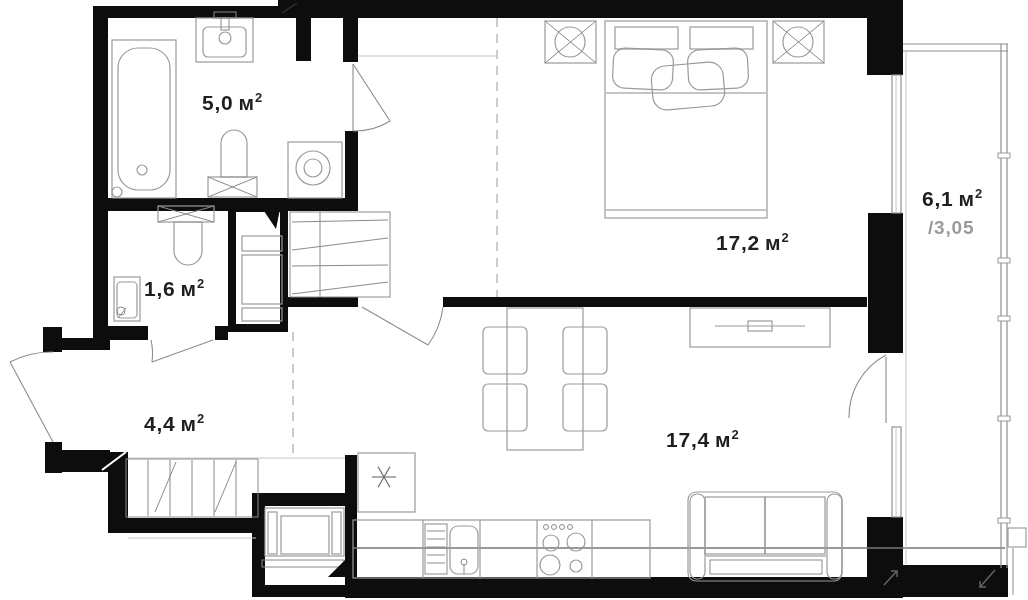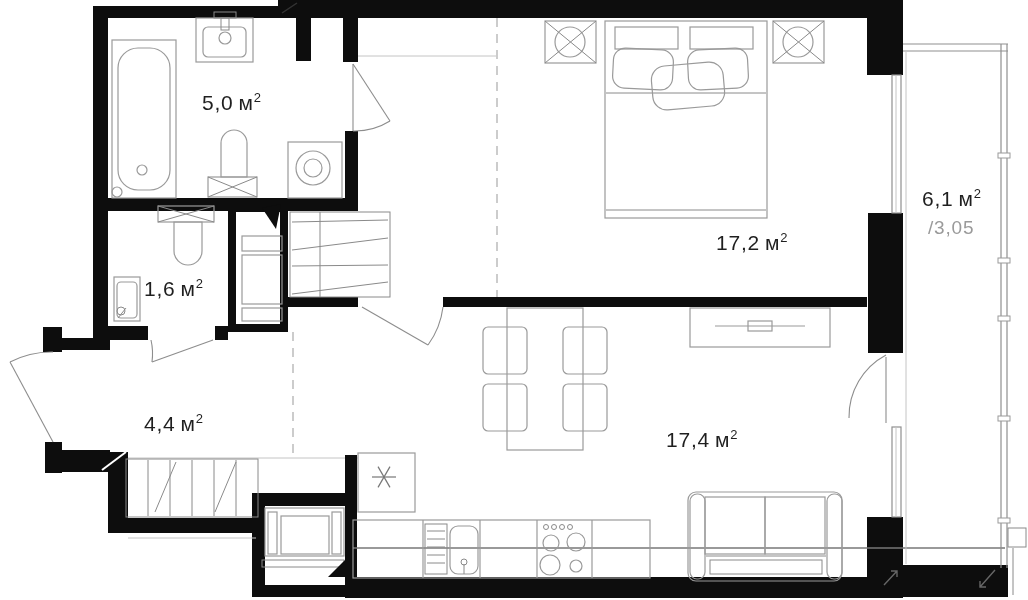--- a/index.html
+++ b/index.html
@@ -1,16 +1,16 @@
 <!DOCTYPE html>
 <html><head>
 <meta charset="utf-8">
 <style>
   html,body{margin:0;padding:0;background:#ffffff;}
-  .plan-wrap{position:relative;width:1028px;height:600px;background:#ffffff;overflow:hidden;}
+  .plan-wrap{position:relative;width:1028px;height:600px;background:#ffffff;overflow:hidden;font-weight:bold;}
   svg{display:block;}
   .room-label{font-family:"Liberation Sans","DejaVu Sans",sans-serif;font-size:21px;fill:#1f1f1f;letter-spacing:0.8px;}
   .room-label .sup{font-size:13px;}
   .coef-label{font-family:"Liberation Sans","DejaVu Sans",sans-serif;font-size:19px;fill:#9a9a9a;letter-spacing:0.8px;}
   .wall{fill:#0d0d0d;stroke:none;}
   .fix{fill:none;stroke:#9a9a9a;stroke-width:1.2;}
   .fixd{fill:none;stroke:#8a8a8a;stroke-width:1;}
   .door{fill:none;stroke:#8d8d8d;stroke-width:1.1;}
   .dash{fill:none;stroke:#ababab;stroke-width:1.2;stroke-dasharray:9 7;}
   .thin{fill:none;stroke:#c4c4c4;stroke-width:1;}

